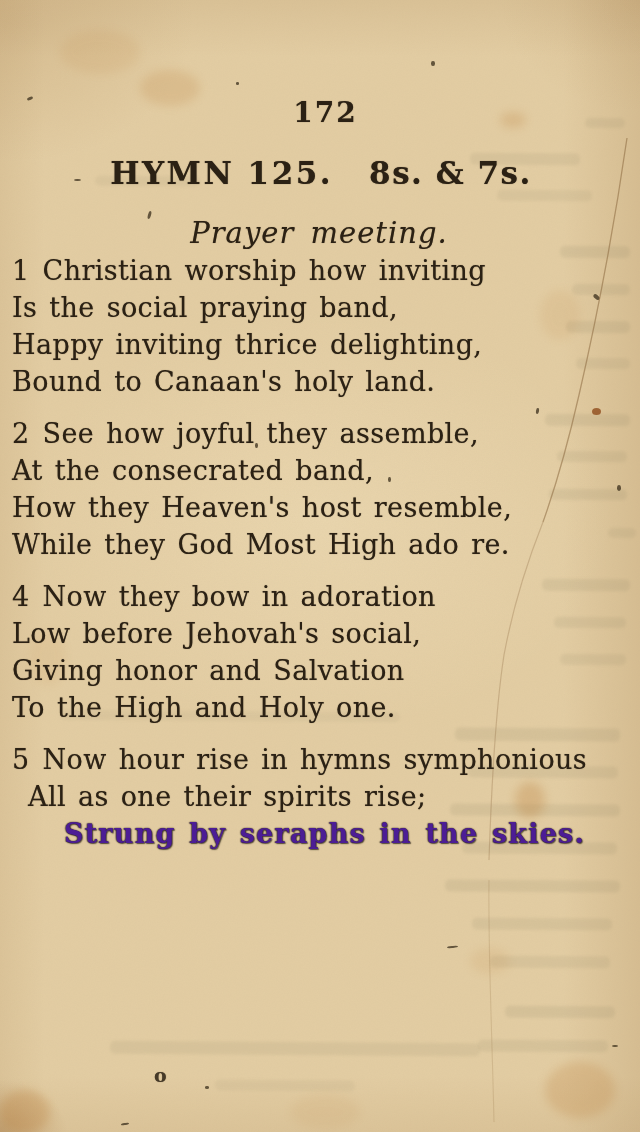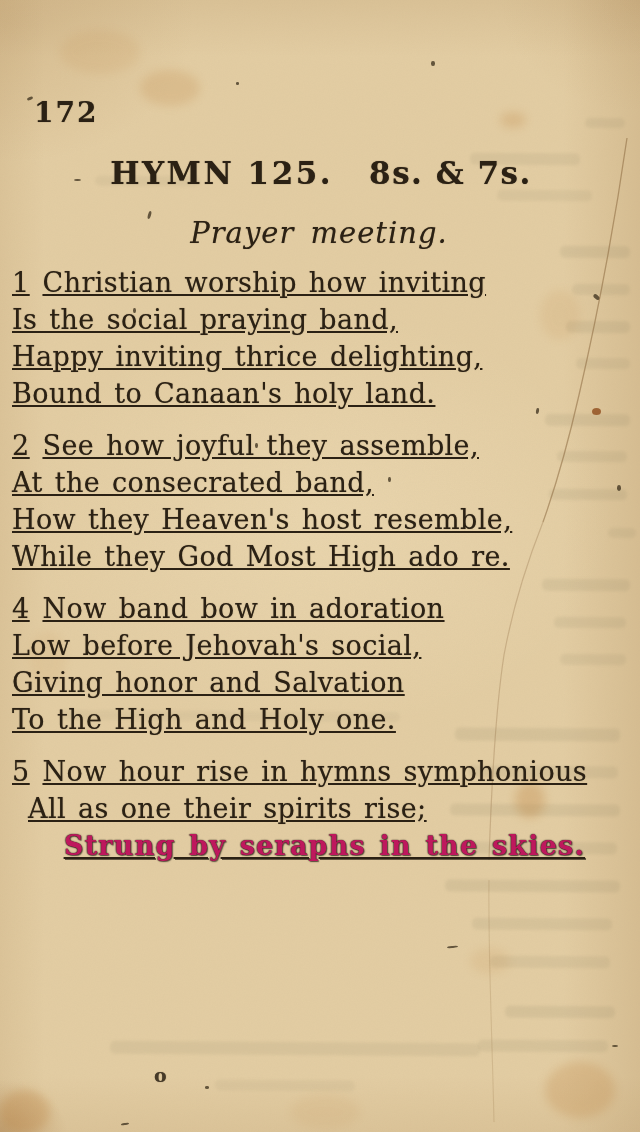--- a/index.html
+++ b/index.html
@@ -26,47 +26,47 @@
   .grain{position:absolute;inset:0;width:100%;height:100%;z-index:2;opacity:.55;pointer-events:none;}
   .decor{position:absolute;inset:0;z-index:3;pointer-events:none;}
   .ghost{position:absolute;border-radius:5px;background:#7d7658;filter:blur(1.6px);transform:rotate(.4deg);}
   .stain{position:absolute;border-radius:50%;background:#b97a35;filter:blur(5px);}
   .spot{position:absolute;border-radius:50%;background:#8f4c1c;filter:blur(.4px);opacity:.8;}
   .speck{position:absolute;border-radius:45%;background:#3a2d1b;opacity:.75;}
   .crease{position:absolute;inset:0;z-index:4;pointer-events:none;}
 
   .content{position:absolute;top:95px;left:12px;right:10px;z-index:5;}
   .pageno{
-    font-weight:bold;font-size:28px;line-height:36px;
+    text-align:center;font-weight:bold;font-size:28px;line-height:36px;
     letter-spacing:2px;transform:translateX(-13px);
     text-shadow:0 0 1px rgba(43,33,20,.55);
     padding-left:35px;
   }
   .heading{
     margin-top:22px;text-align:center;font-weight:bold;font-size:31px;line-height:40px;
     letter-spacing:2.5px;text-shadow:0 0 1px rgba(43,33,20,.6);
   }
   .heading .meter{margin-left:36px;letter-spacing:1.5px;}
   .subtitle{
     margin-top:14px;text-align:center;font-style:italic;font-size:29px;line-height:38px;
     letter-spacing:1px;word-spacing:6px;text-shadow:0 0 .8px rgba(43,33,20,.5);
     transform:translateX(-2px);
   }
-  .verses{margin-top:12px;font-size:27px;line-height:37px;letter-spacing:.4px;word-spacing:3px;text-decoration:underline;}
+  .verses{margin-top:0;font-size:27px;line-height:37px;letter-spacing:.4px;word-spacing:3px;}
   .verses p{margin:0;white-space:nowrap;text-shadow:0 0 .9px rgba(46,36,22,.55);}
   .verse{margin-bottom:15px;}
   .l1{margin-left:18px;}
   .l2,.l4{margin-left:46px;}
   .l3{margin-left:4px;}
   .vnum{margin-right:13px;}
   .v5 .l2{margin-left:16px;}
   .v5 .l3{margin-left:12px;}
   .v5 .l4{margin-left:52px;}
   .heavy{
-    font-weight:bold;color:#be185d;letter-spacing:1.2px;
+    font-weight:bold;color:#4c1d95;letter-spacing:1.2px;
     text-shadow:0 0 1.3px #1f1810, 1px 1px 1.2px rgba(31,24,16,.65), -1px 0 1px rgba(31,24,16,.4) !important;
   }
   .sig{
     position:absolute;left:154px;top:1064px;z-index:5;
     font-size:19px;font-weight:bold;opacity:.85;
     text-shadow:0 0 1px rgba(43,33,20,.6);
   }
 </style>
 </head>
 <body>
@@ -161,21 +161,21 @@
 
       <div class="verse">
         <p class="l1"><span class="vnum">2</span><span>See how joyful they assemble,</span></p>
         <p class="l2">At the consecrated band,</p>
         <p class="l3">How they Heaven's host resemble,</p>
         <p class="l4">While they God Most High ado re.</p>
       </div>
 
 
       <div class="verse">
-        <p class="l1"><span class="vnum">4</span><span>Now band bow in adoration</span></p>
+        <p class="l1"><span class="vnum">4</span><span>Now they bow in adoration</span></p>
         <p class="l2">Low before Jehovah's social,</p>
         <p class="l3">Giving honor and Salvation</p>
         <p class="l4">To the High and Holy one.</p>
       </div>
 
       <div class="verse v5">
         <p class="l1"><span class="vnum">5</span><span>Now hour rise in hymns symphonious</span></p>
         <p class="l2">All as one their spirits rise;</p>
         <p class="l4 heavy">Strung by seraphs in the skies.</p>
       </div>

